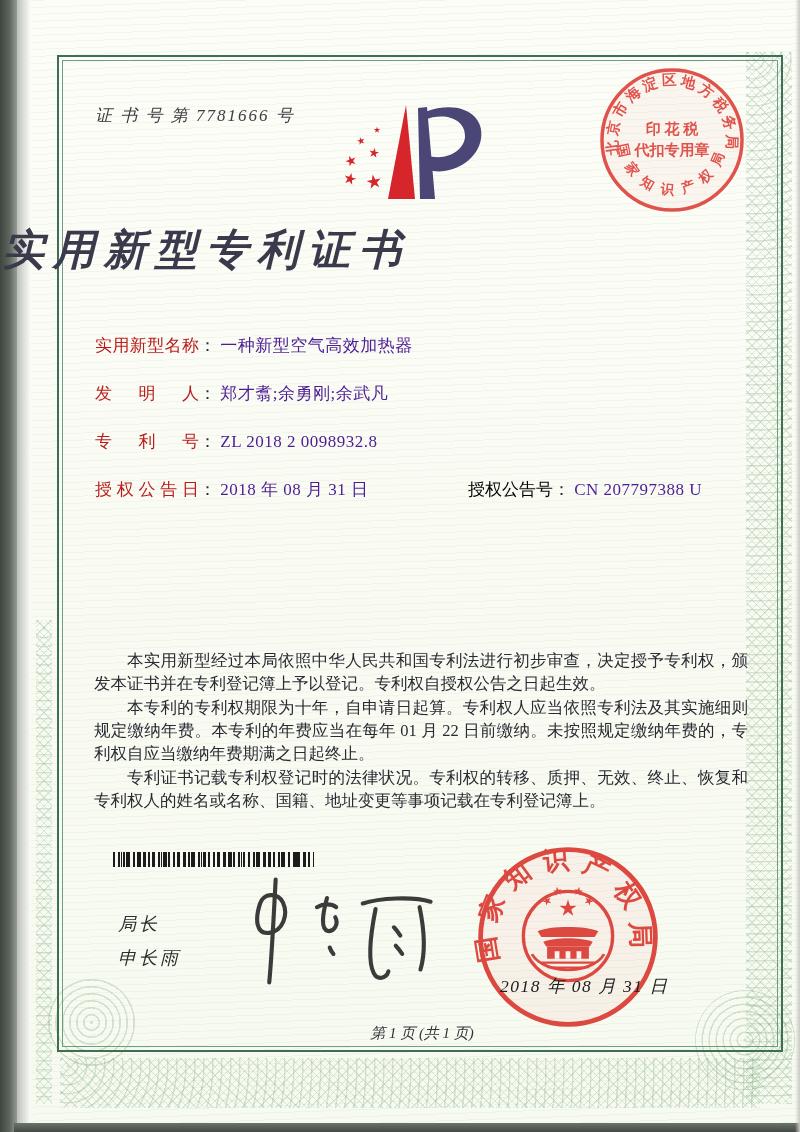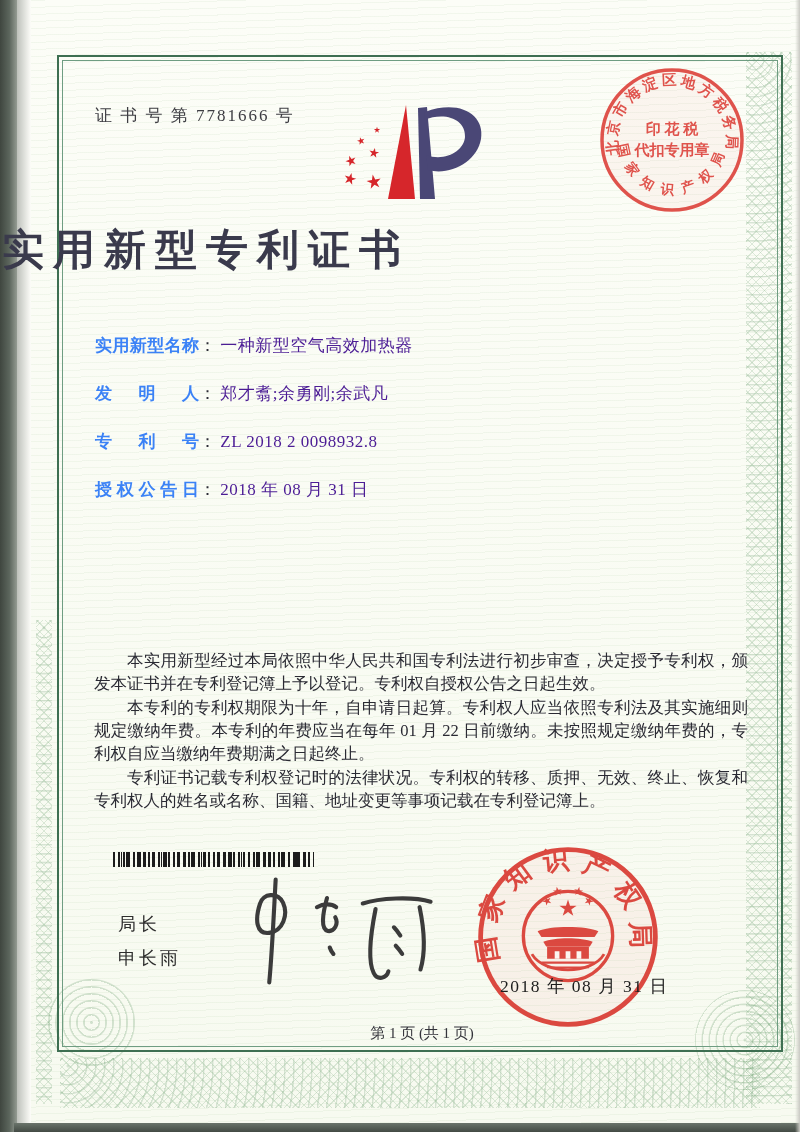--- a/index.html
+++ b/index.html
@@ -35,33 +35,33 @@
         background:repeating-radial-gradient(circle, rgba(80,140,85,.45) 0 1px, rgba(0,0,0,0) 2px 7px);}
   .corner-bl{left:44px; top:975px; width:95px; height:95px;}
   .corner-br{left:695px; top:990px; width:100px; height:100px;}
 
   
   .frame{position:absolute; left:57px; top:55px; width:722px; height:993px;
          border:2.5px solid #3e6f52;}
   .frame-inner{position:absolute; left:3px; top:3px; right:3px; bottom:3px;
          border:1px solid #6f9d82;}
 
-  .txt{color:#2c2c36; position:absolute;}
+  .txt{color:#2c2c36; position:absolute;font-style:italic;}
 
   .cert-no{left:95px; top:104px; font-size:17px; letter-spacing:2px; color:#3d3d42;}
 
   .logo{position:absolute; left:330px; top:98px; width:160px; height:107px;}
 
   .title{left:2px; top:222px; width:796px; text-align:left;
          font-size:42px; font-weight:bold; letter-spacing:9px; color:#3a3a4c;}
 
   .fields{position:absolute; left:95px; top:322px; width:660px;}
   .frow{position:relative; height:48px; line-height:48px; font-size:17px; white-space:nowrap;}
   .flabel{display:inline-block; width:104px; text-align:justify; text-align-last:justify;
-          vertical-align:top; color:#3b82f6;font-weight:bold;}
+          vertical-align:top; color:#b91c1c;}
   .fcolon{color:#2c2c36;}
   .fvalue{color:#4c1d95; letter-spacing:.5px;}
   .grant-pair{position:absolute; left:373px; top:0;}
 
   .body-text{position:absolute; left:93px; top:648px; width:656px;
          font-size:16.5px; line-height:23px; color:#2a2a33; text-align:justify;}
   .body-text p{margin:1px; text-indent:2em;}
 
   .barcode{position:absolute; left:113px; top:852px; width:201px; height:15px;
          background:
@@ -148,20 +148,24 @@
       <span class="flabel">发明人</span><span class="fcolon">：</span>
       <span class="fvalue">郑才翥;余勇刚;余武凡</span>
     </div>
     <div class="frow">
       <span class="flabel">专利号</span><span class="fcolon">：</span>
       <span class="fvalue">ZL 2018 2 0098932.8</span>
     </div>
     <div class="frow">
       <span class="flabel">授权公告日</span><span class="fcolon">：</span>
       <span class="fvalue">2018 年 08 月 31 日</span>
+      <span class="grant-pair">
+        <span>授权公告号</span><span class="fcolon">：</span>
+        <span class="fvalue">CN 207797388 U</span>
+      </span>
     </div>
   </div>
 
   <div class="body-text">
     <p>本实用新型经过本局依照中华人民共和国专利法进行初步审查，决定授予专利权，颁发本证书并在专利登记簿上予以登记。专利权自授权公告之日起生效。</p>
     <p>本专利的专利权期限为十年，自申请日起算。专利权人应当依照专利法及其实施细则规定缴纳年费。本专利的年费应当在每年 01 月 22 日前缴纳。未按照规定缴纳年费的，专利权自应当缴纳年费期满之日起终止。</p>
     <p>专利证书记载专利权登记时的法律状况。专利权的转移、质押、无效、终止、恢复和专利权人的姓名或名称、国籍、地址变更等事项记载在专利登记簿上。</p>
   </div>
 
   <div class="barcode"></div>

